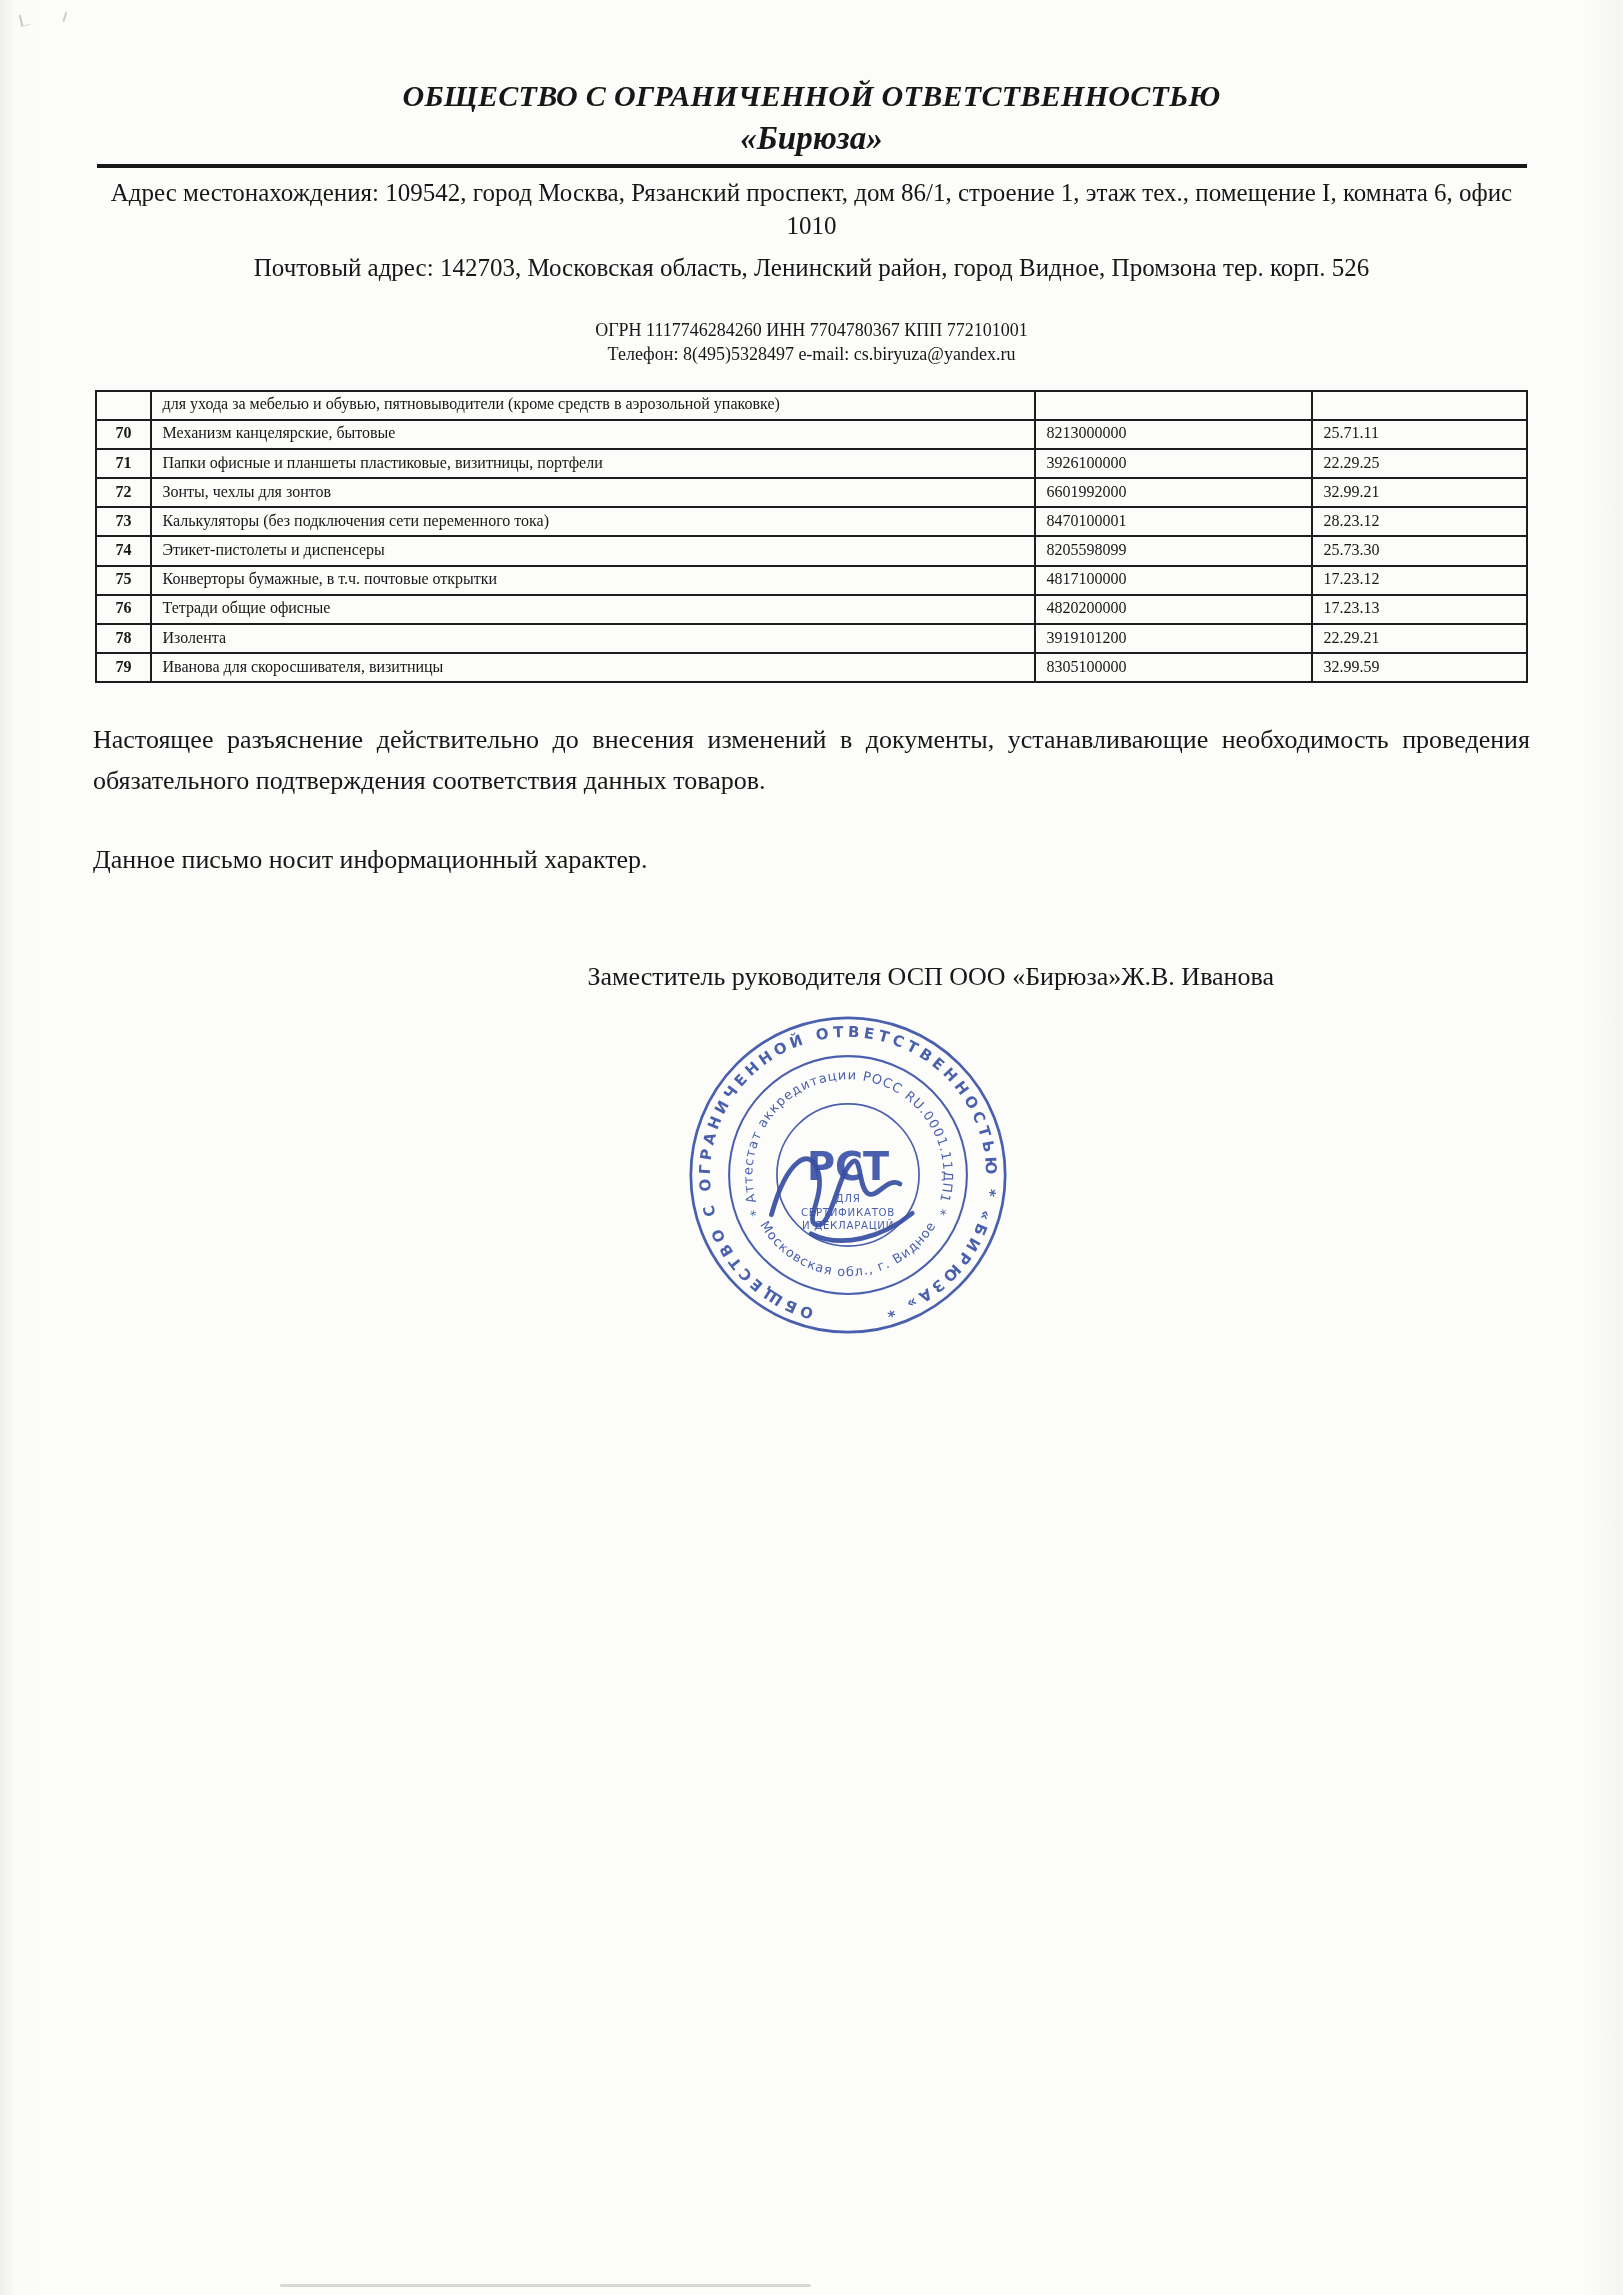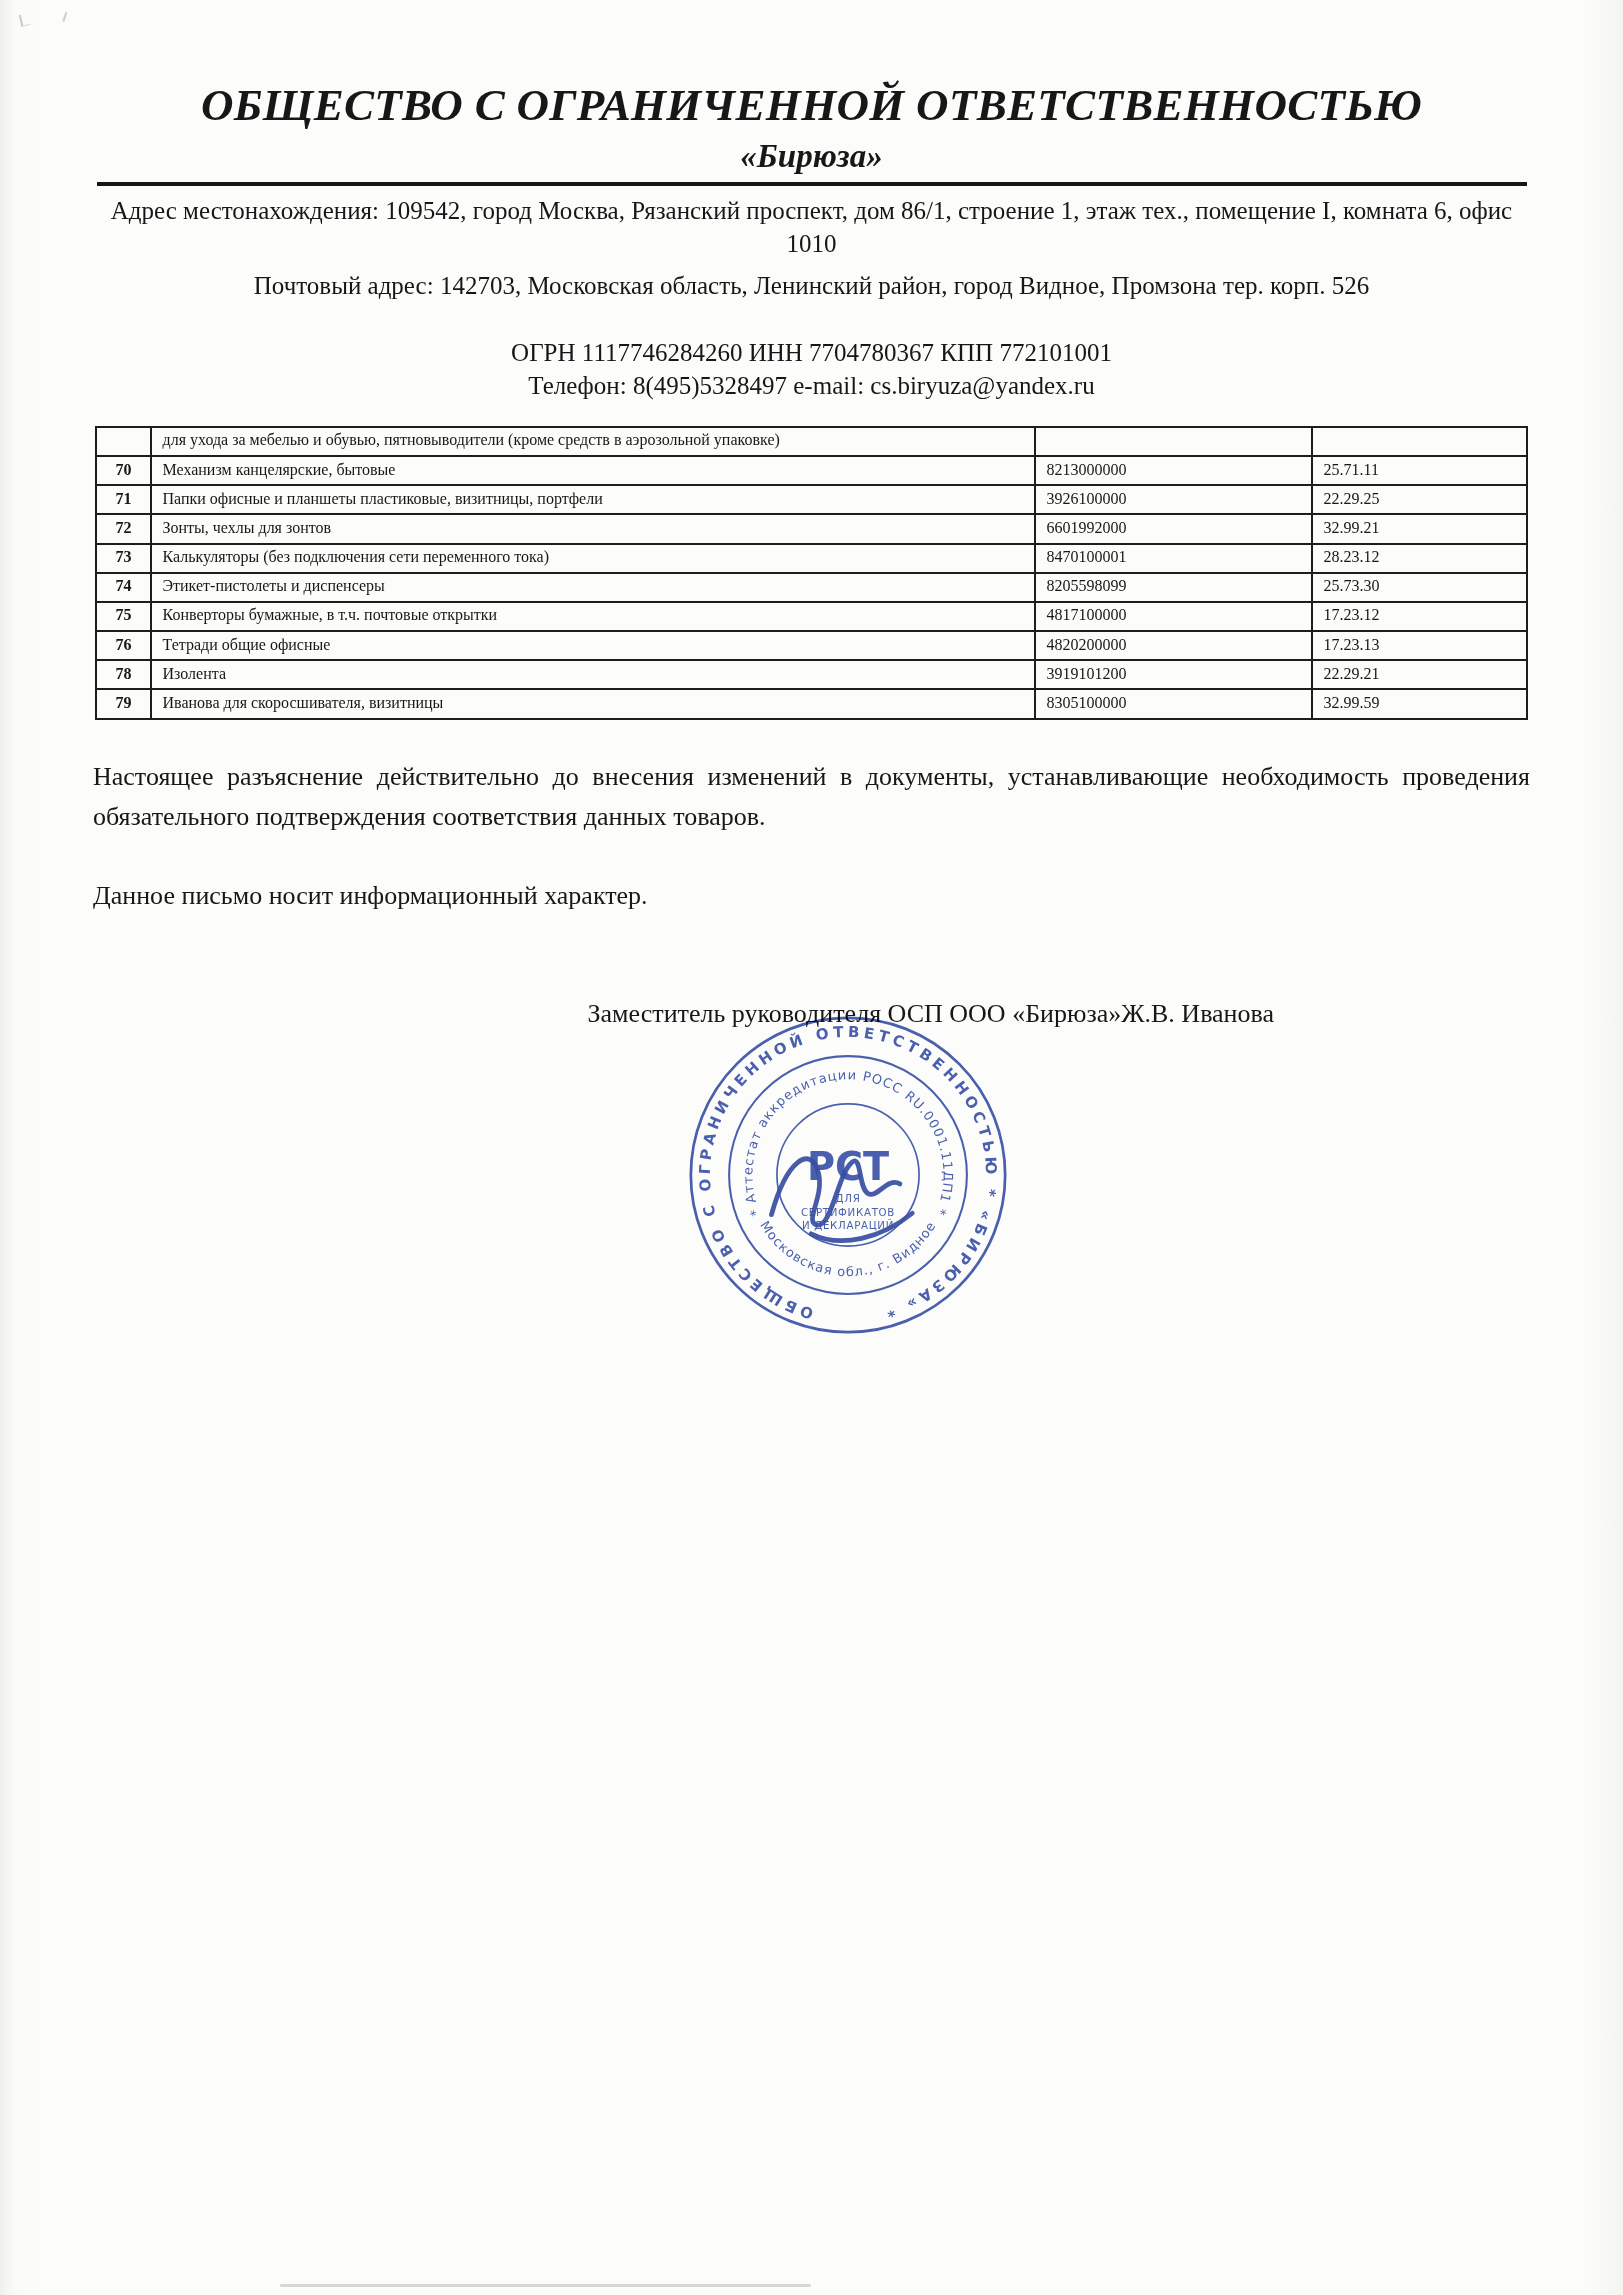--- a/index.html
+++ b/index.html
@@ -4,25 +4,25 @@
 <style>
   * { margin:0; padding:0; box-sizing:border-box; }
   html, body { width:1623px; }
   body { background:#d9d9d6; font-family:"Liberation Serif", serif; }
   .doc {
     position:relative; width:1623px; height:2295px; margin:0 auto;
     background:linear-gradient(90deg,#efefec 0,#fafaf7 14.4px,#fcfcfa 39px,#fcfcfa 1583px,#f4f4f1 1623px);
     color:#171717; overflow:hidden;
   }
   .header-block { text-align:center; padding-top:79px; }
-  .org-type { font-size:45px; font-weight:bold; font-style:italic; letter-spacing:0.3px; }
+  .org-type { font-size:30px; font-weight:bold; font-style:italic; letter-spacing:0.3px; }
   .org-name { font-size:33px; font-weight:bold; font-style:italic; margin-top:6.5px; }
   .rule { width:1430px; height:3.9px; background:#181818; margin:7.9px auto 0; }
   .addr { width:1406px; margin:9.2px auto 0; font-size:25px; line-height:1.3; text-align:center; }
-  .reg { margin-top:35px; font-size:25px; line-height:1.3; text-align:center; }
+  .reg { margin-top:35px; font-size:18px; line-height:1.3; text-align:center; }
   table.products { width:1433px; margin:23.6px auto 0; border-collapse:collapse; font-size:16px; table-layout:fixed; }
   .products td { border:2px solid #1d1d1d; padding:2.6px 10.5px 4.6px; vertical-align:top; line-height:1.25; overflow:hidden; }
   td.c-num  { width:55px; text-align:center; padding-left:2.6px; padding-right:2.6px;font-weight:bold; }
   td.c-name { width:884px; }
   td.c-tnved{ width:277px; }
   .bodytext { width:1437px; margin:0 auto; font-size:26px; line-height:1.55; text-align:justify; text-align-last:left; }
   .p1 { margin-top:108px; }
   .p2 { margin-top:37px; }
   .p3 { margin-top:39px; text-align:center; }
   .sigrow { width:1437px; margin:82px auto 0; font-size:26px; display:flex; justify-content:flex-end; align-items:baseline; }

